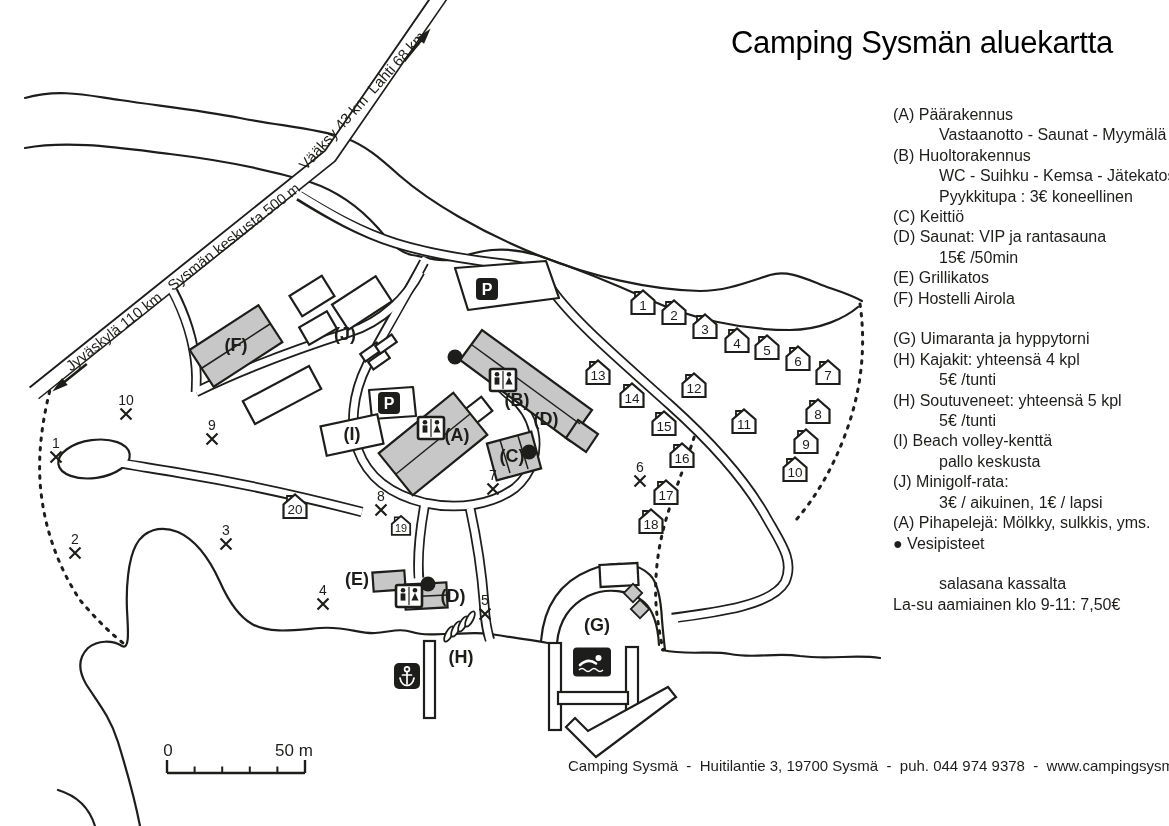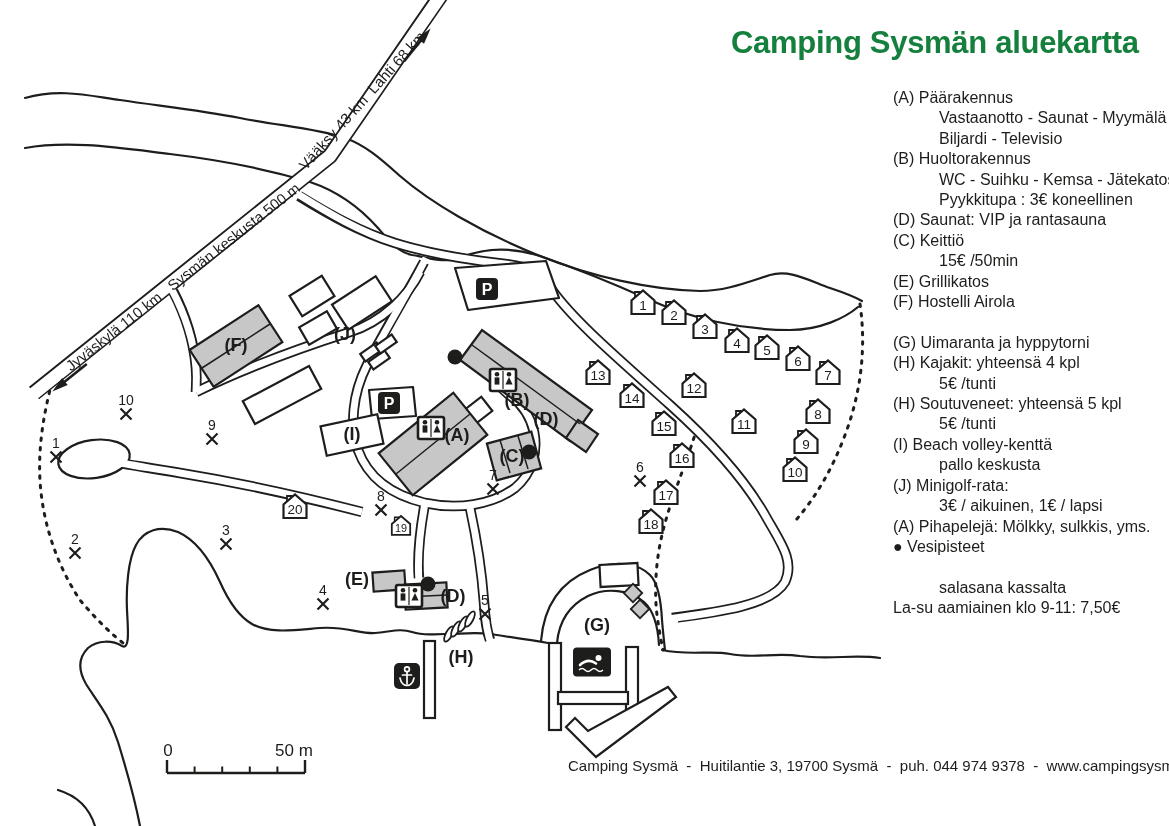--- a/index.html
+++ b/index.html
@@ -1,22 +1,22 @@
 <!DOCTYPE html>
 <html><head>
 <meta charset="utf-8">
 <style>
   html,body{margin:0;padding:0;background:#fff;}
   #canvas{position:relative;width:1169px;height:826px;background:#ffffff;overflow:hidden;
           font-family:"Liberation Sans",sans-serif;color:#1d1d1b;}
   #map{position:absolute;left:0;top:0;}
   svg{font-family:"Liberation Sans",sans-serif;}
   #title{position:absolute;left:731px;top:25px;width:420px;font-size:31px;letter-spacing:-0.3px;
-         color:#15803d;white-space:nowrap;font-weight:bold;}
-  #legend{position:absolute;left:893px;top:88px;width:276px;font-size:16px;line-height:20.4px;
+         color:#000000;white-space:nowrap;}
+  #legend{position:absolute;left:893px;top:105px;width:276px;font-size:16px;line-height:20.4px;
           color:#1d1d1b;}
   #legend .line{min-height:20.4px;white-space:nowrap;}
   #legend .ind{padding-left:46px;}
   #footer{position:absolute;left:568px;top:757px;width:605px;font-size:15px;text-align:center;
           white-space:nowrap;color:#1d1d1b;}
 </style>
 </head>
 <body>
 
 <div id="canvas">
@@ -340,26 +340,25 @@
       <line x1="277.4" y1="766.5" x2="277.4" y2="773" stroke-width="2"></line>
       <text x="168" y="756" font-size="17" fill="#1d1d1b" stroke="none" text-anchor="middle">0</text>
       <text x="294" y="756" font-size="17" fill="#1d1d1b" stroke="none" text-anchor="middle">50 m</text>
     </g>
   </svg>
 
   <div id="title">Camping Sysmän aluekartta</div>
   <div id="legend">
       <div class="line">(A) Päärakennus</div>
       <div class="line ind">Vastaanotto - Saunat - Myymälä</div>
-      <div class="line ind">Biljardi - Televisio</div>
       <div class="line">(B) Huoltorakennus</div>
       <div class="line ind">WC - Suihku - Kemsa - Jätekatos</div>
       <div class="line ind">Pyykkitupa : 3€ koneellinen</div>
+      <div class="line">(C) Keittiö</div>
       <div class="line">(D) Saunat: VIP ja rantasauna</div>
-      <div class="line">(C) Keittiö</div>
       <div class="line ind">15€ /50min</div>
       <div class="line">(E) Grillikatos</div>
       <div class="line">(F) Hostelli Airola</div>
       <div class="line"></div>
       <div class="line">(G) Uimaranta ja hyppytorni</div>
       <div class="line">(H) Kajakit: yhteensä 4 kpl</div>
       <div class="line ind">5€ /tunti</div>
       <div class="line">(H) Soutuveneet: yhteensä 5 kpl</div>
       <div class="line ind">5€ /tunti</div>
       <div class="line">(I) Beach volley-kenttä</div>

